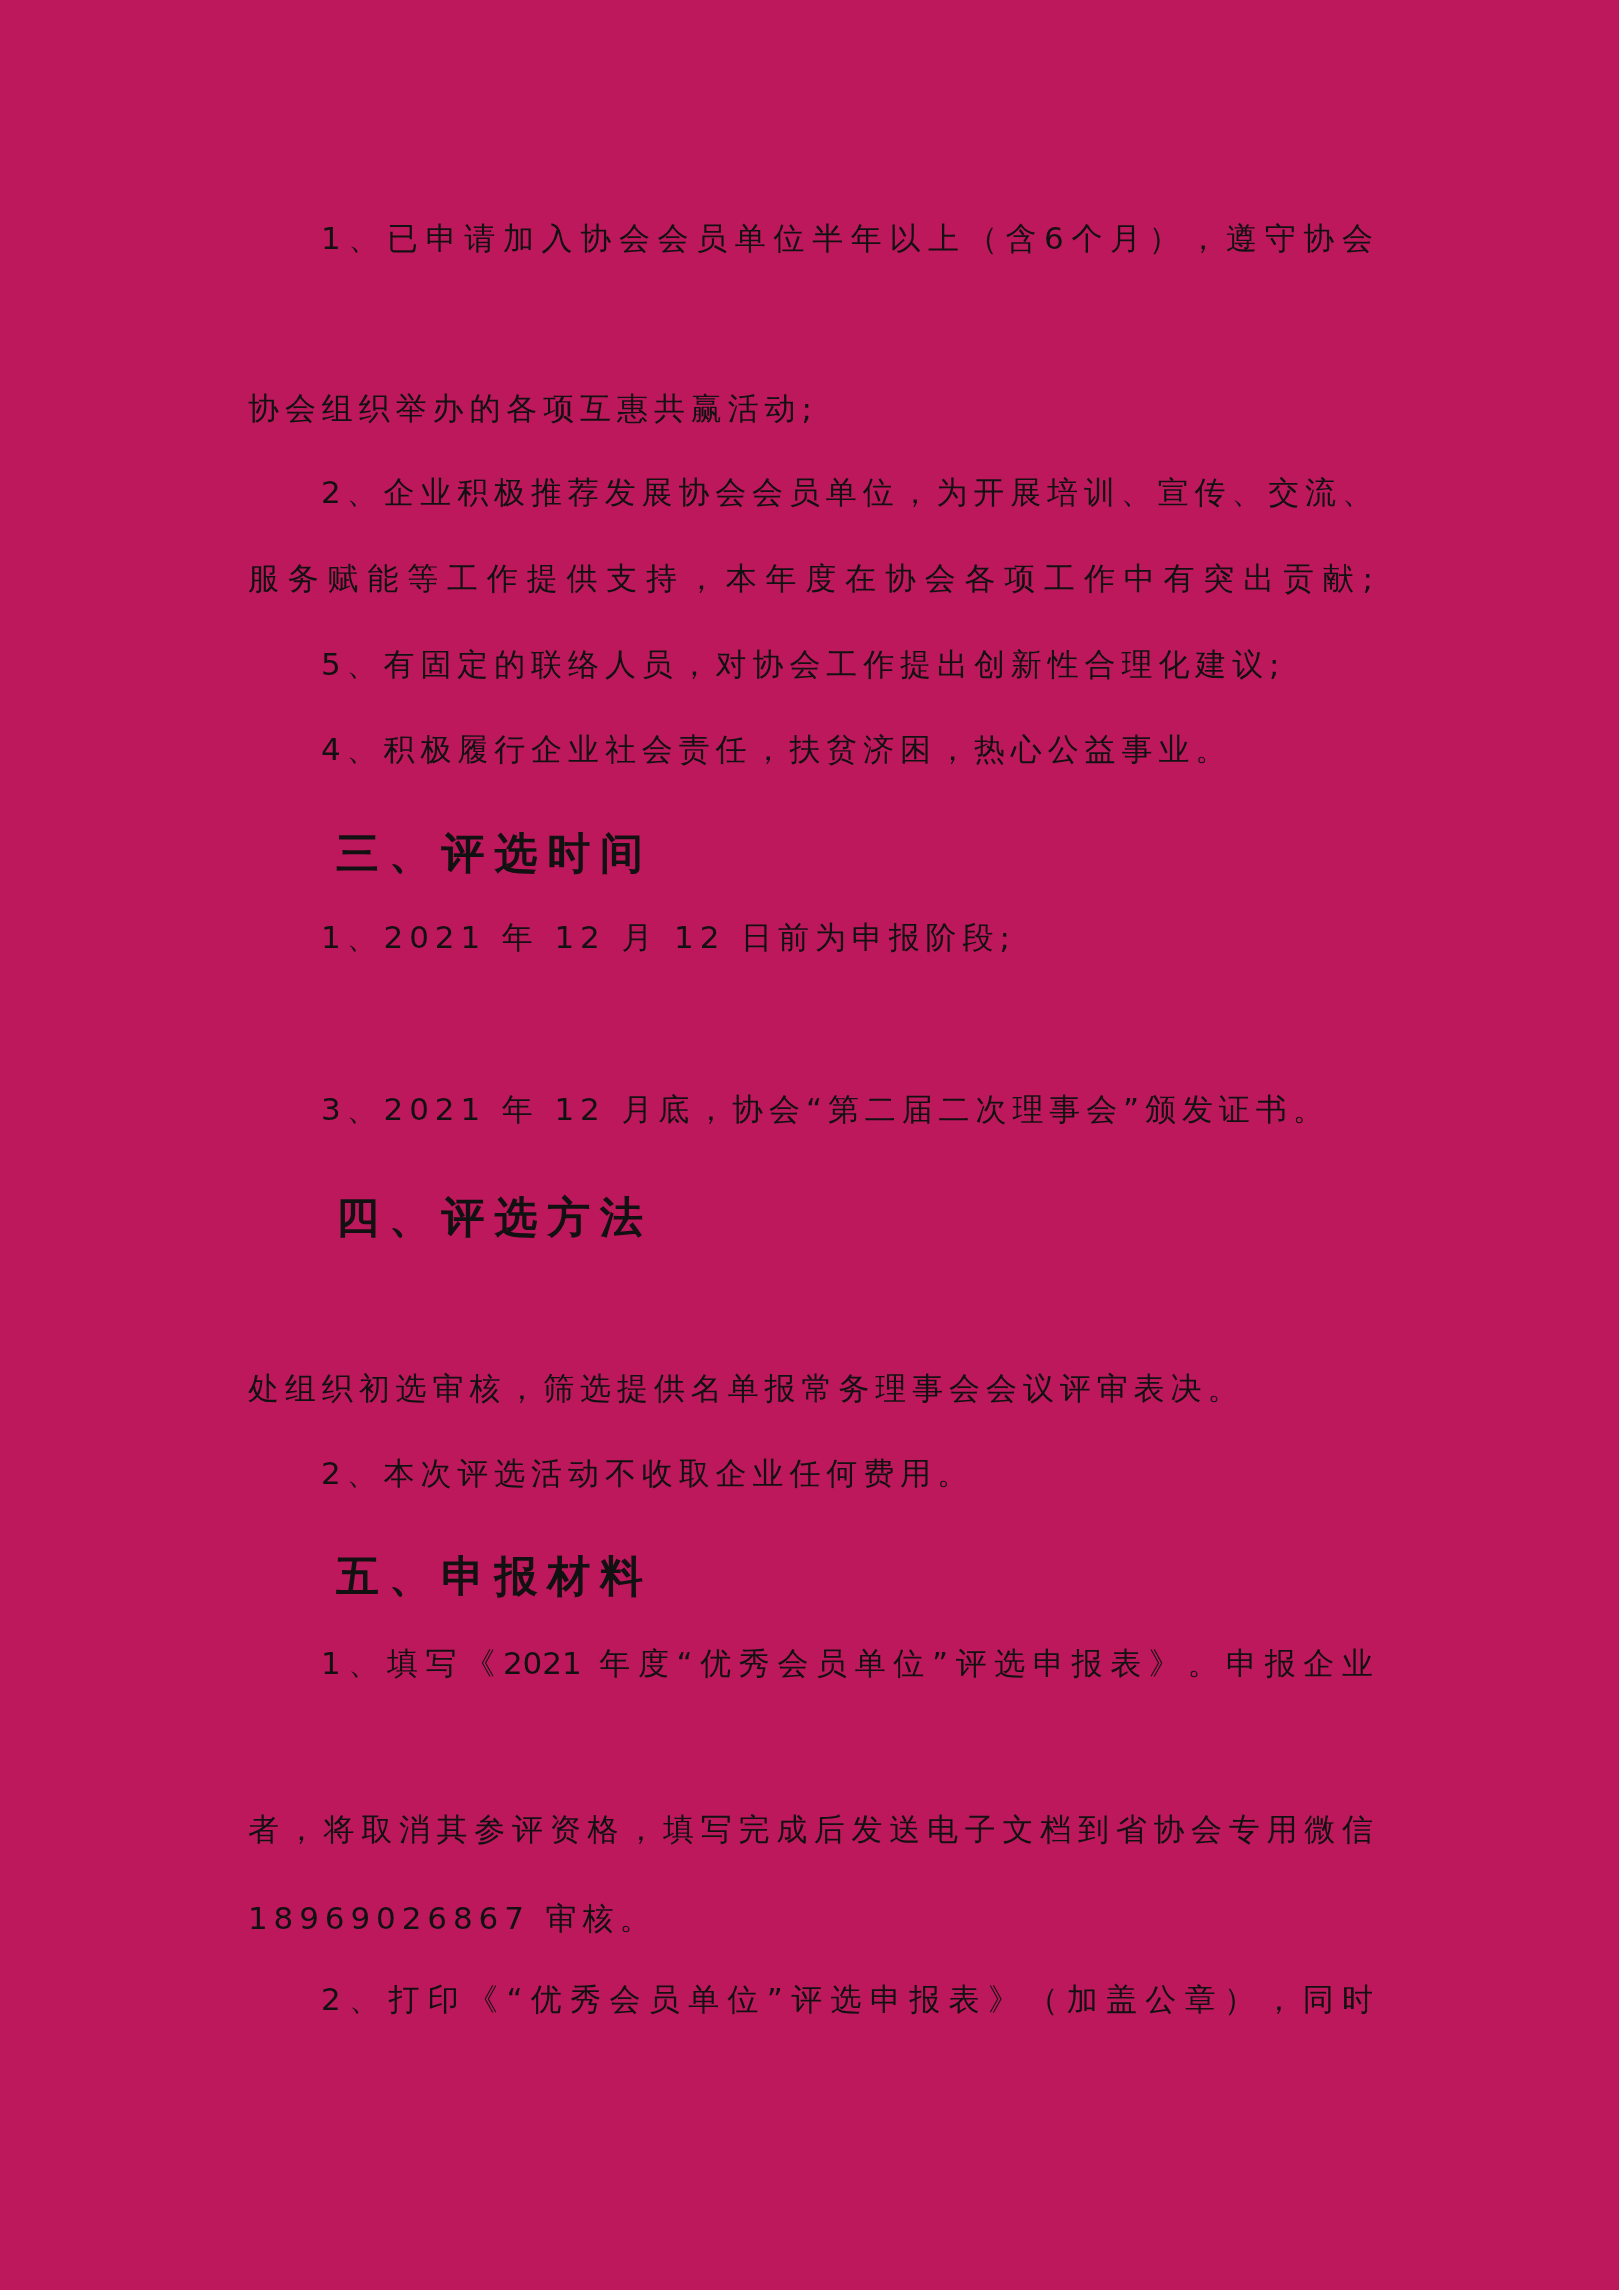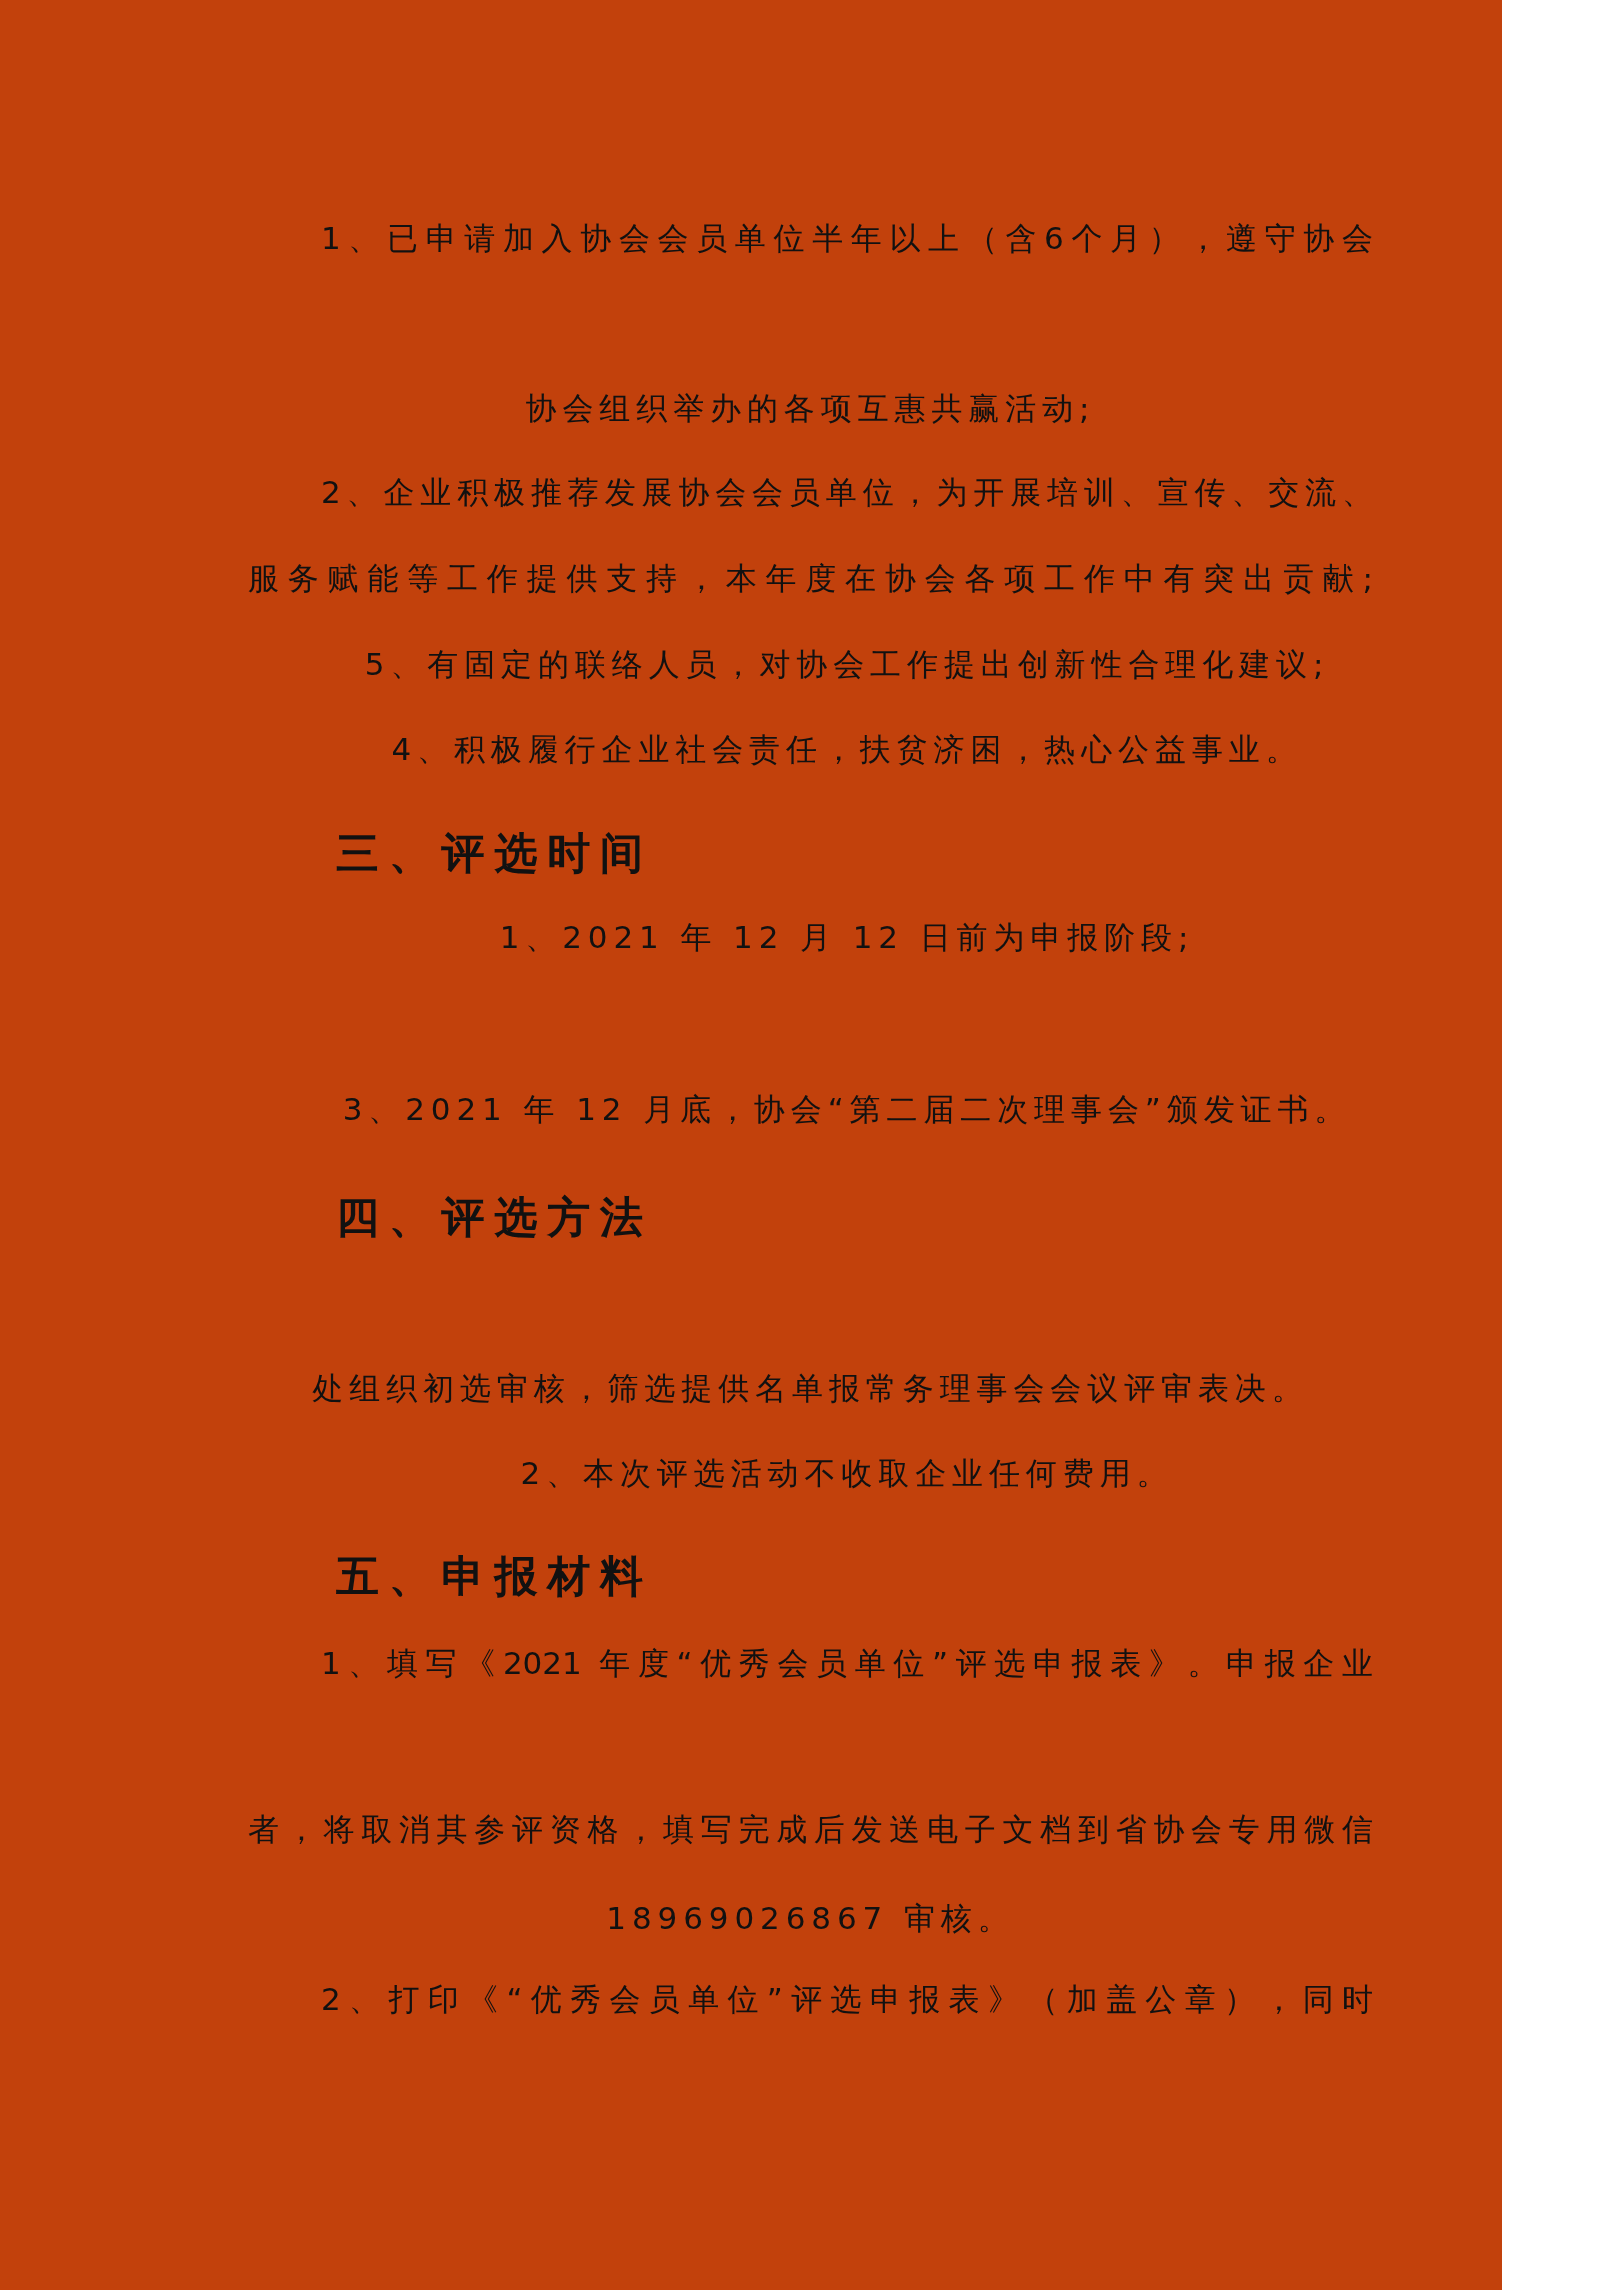--- a/index.html
+++ b/index.html
@@ -11,23 +11,23 @@
     width: 1619px;
     height: 2291px;
     position: relative;
     overflow: hidden;
     font-family: "DejaVu Sans", "Liberation Sans", sans-serif;
     color: #111111;
   }
   .page {
     position: absolute;
     left: 0; top: 0;
-    width: 1502px;
+    width: 1619px;
     height: 2291px;
-    background: #c2410c;
+    background: #be185d;
   }
   .line {
     position: absolute;
     left: 248px;
     width: 1125px;
     height: 43px;
     line-height: 43px;
     font-size: 31px;
     white-space: nowrap;
     overflow: visible;
@@ -36,21 +36,21 @@
     left: 321px;
     width: 1052px;
   }
   .line.full {
     text-align: justify;
     text-align-last: justify;
     white-space: normal;
     word-break: break-all;
   }
   .line.partial {
-    text-align: center;
+    text-align: left;
     letter-spacing: 5.9px;
   }
   .heading {
     position: absolute;
     left: 336px;
     height: 45px;
     line-height: 45px;
     font-size: 43px;
     font-weight: bold;
     letter-spacing: 9.8px;

